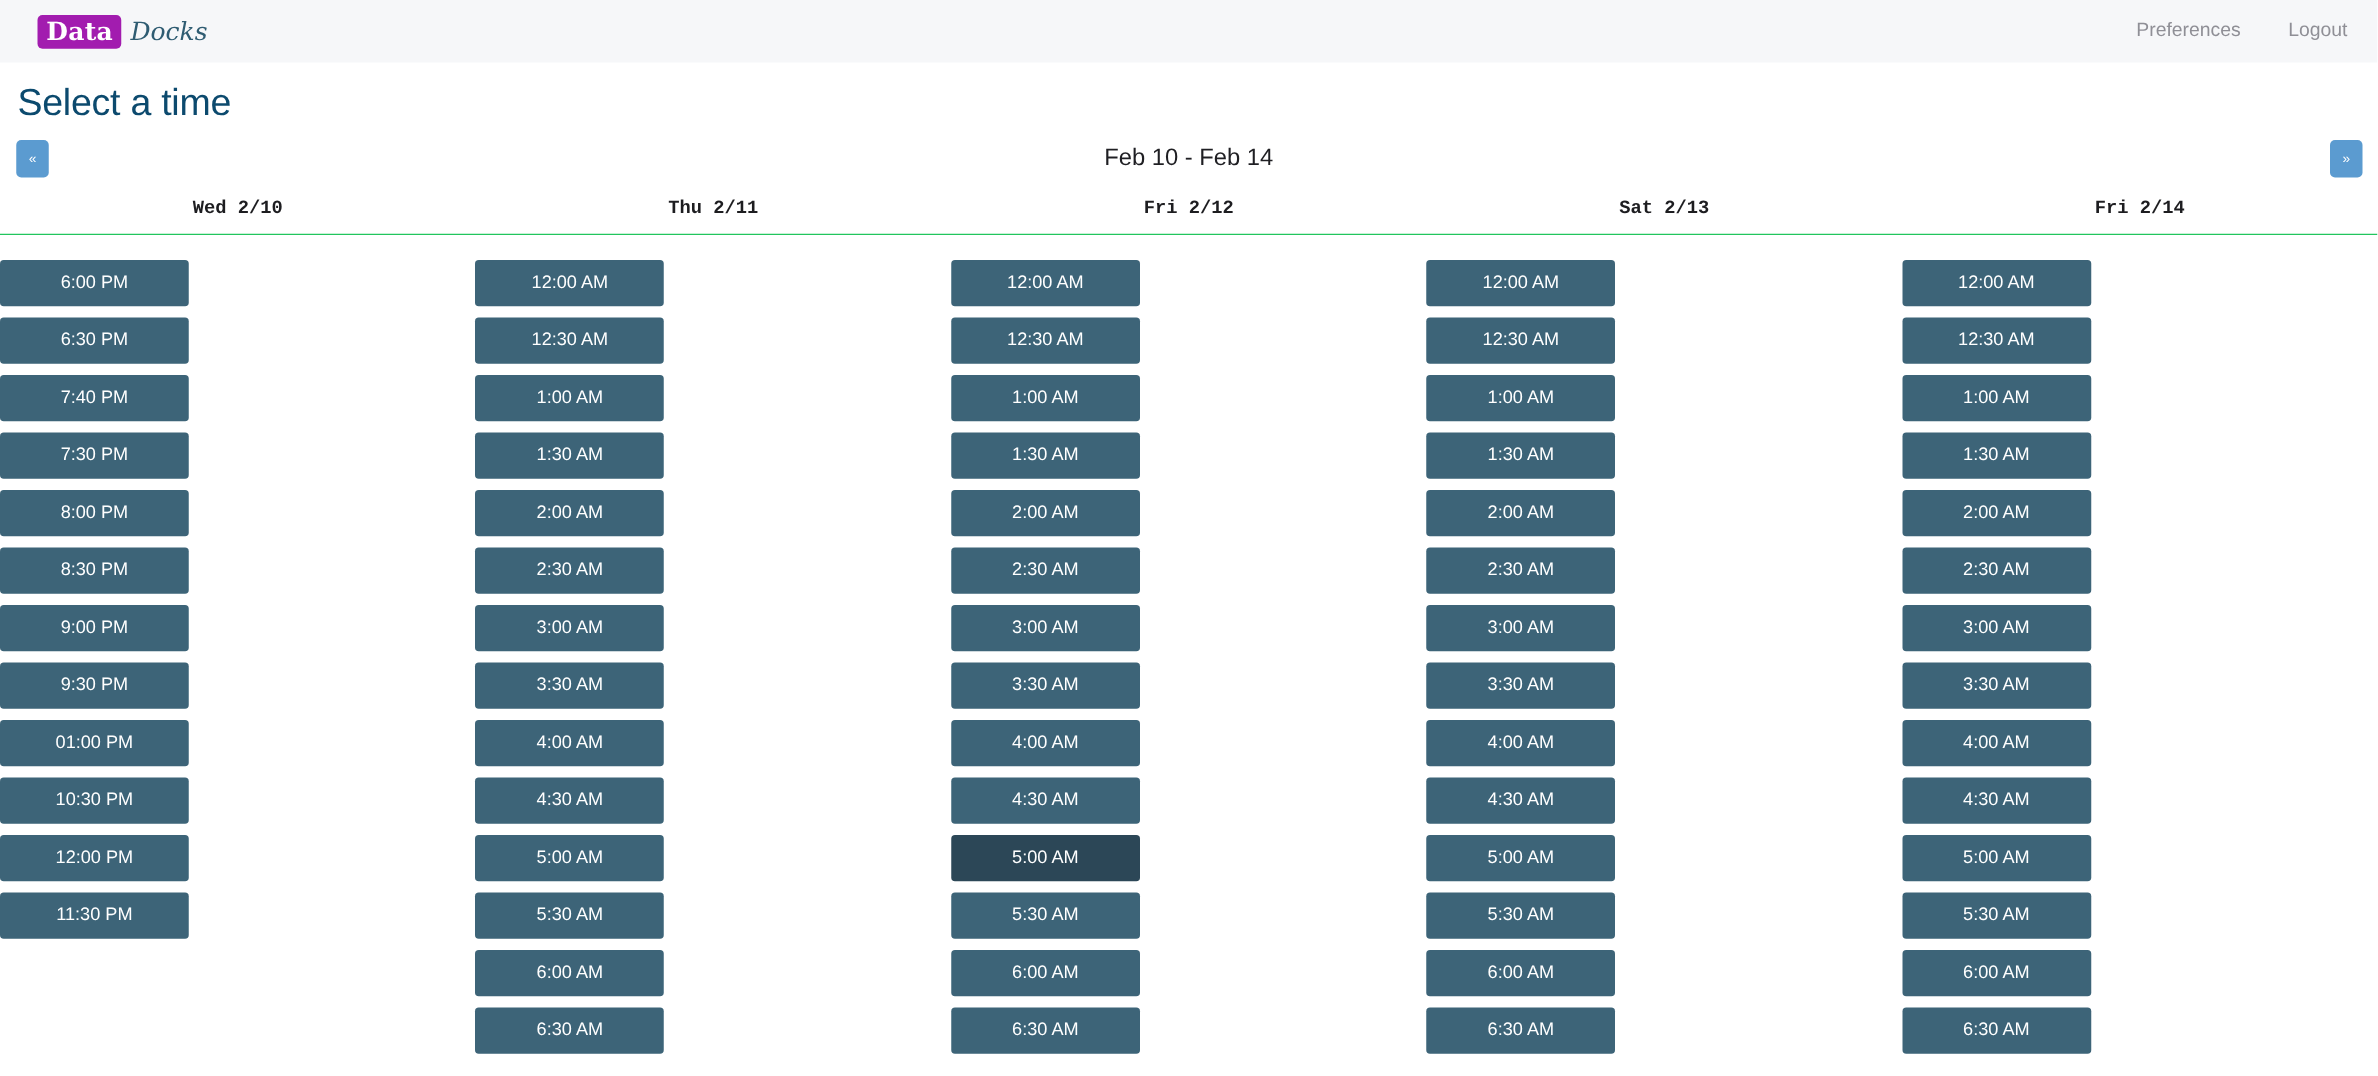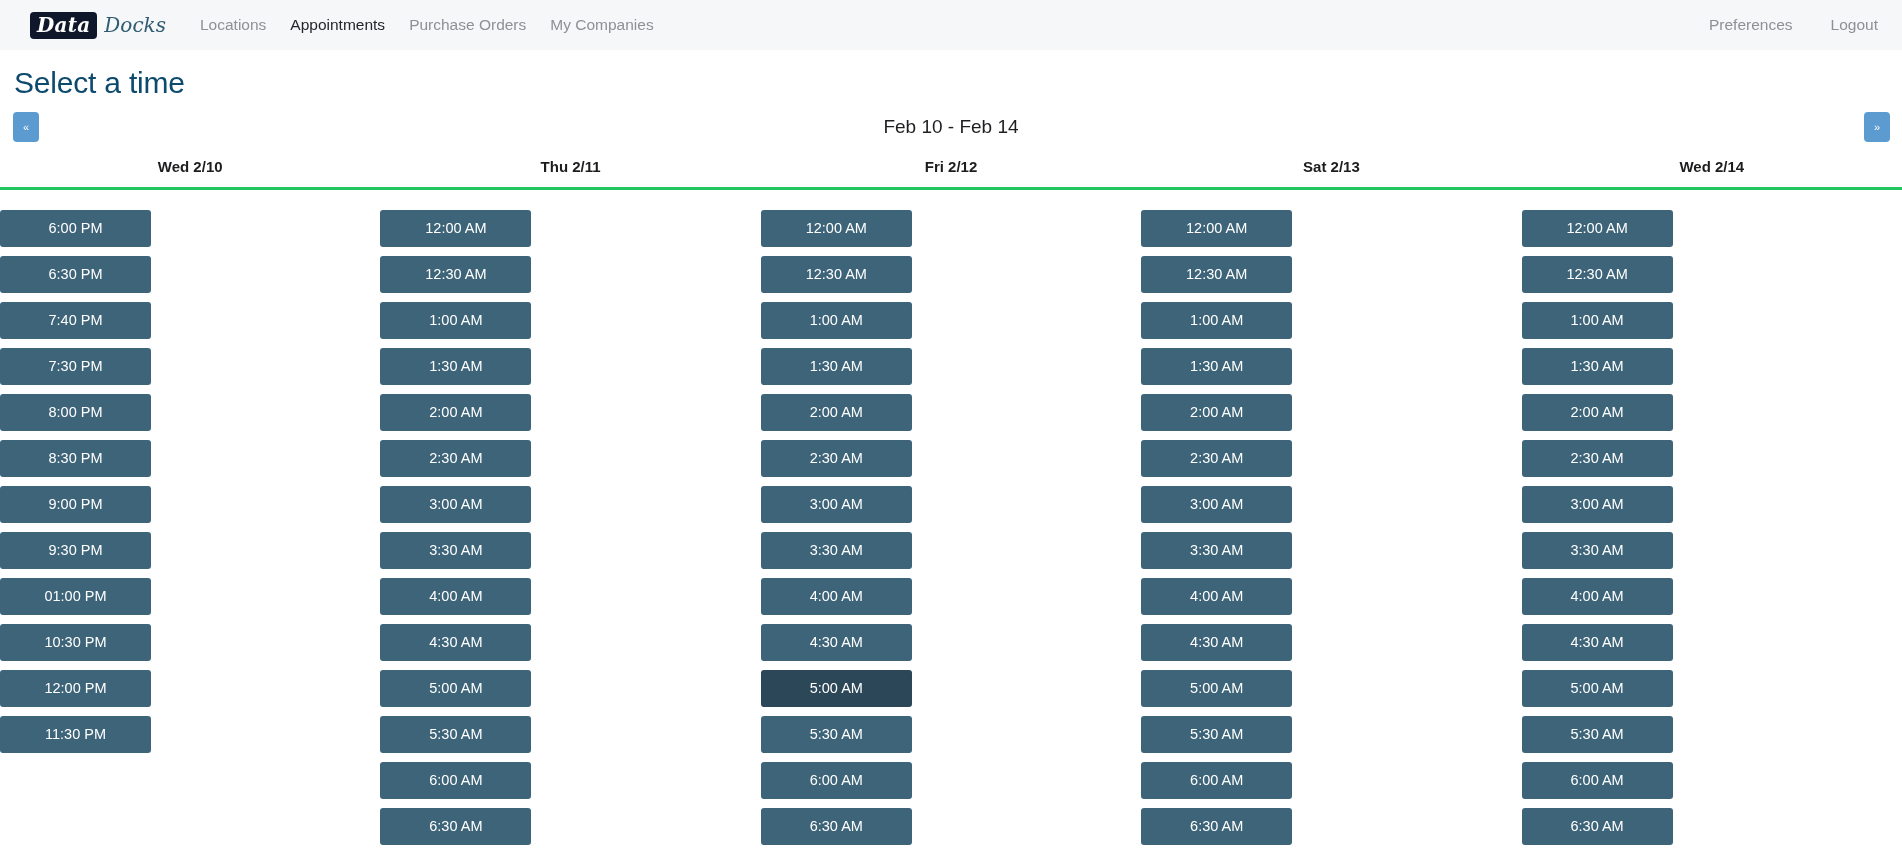--- a/index.html
+++ b/index.html
@@ -27,26 +27,25 @@
     position: relative;
   }
   .brand {
     display: flex;
     align-items: center;
     margin-right: 34px;
     text-decoration: none;
     user-select: none;
   }
   .brand-box {
-    background: #0f172a;
+    background: #a21caf;
     color: #ffffff;
     border-radius: 4px;
     padding: 2px 7px 3px 7px;
     font-family: "DejaVu Serif", serif;
-    font-style: italic;
     font-weight: bold;
     font-size: 20px;
     letter-spacing: 0.2px;
     line-height: 1.1;
   }
   .brand-word {
     color: #2f5c72;
     font-family: "DejaVu Serif", serif;
     font-style: italic;
     font-weight: normal;
@@ -114,23 +113,24 @@
     text-align: center;
     font-size: 19px;
     color: #1f1f23;
     line-height: 38px;
   }
 
   
   .day-header-row {
     display: grid;
     grid-template-columns: repeat(5, 1fr);
-    border-bottom: 3px solid #22c55e;
+    border-bottom: 1px solid #22c55e;
     padding-bottom: 12px;
     margin-top: 6px;
+    font-family: Liberation Mono, monospace;
   }
   .day-header {
     text-align: center;
     font-size: 15px;
     font-weight: bold;
     color: #1d1d20;
   }
 
   
   .slots-grid {
@@ -163,46 +163,40 @@
   }
 </style>
 </head>
 <body>
 
 <div class="navbar">
   <a class="brand" href="#">
     <span class="brand-box">Data</span>
     <span class="brand-word">Docks</span>
   </a>
-  <div class="nav-links">
-    <a class="nav-link" href="#">Locations</a>
-    <a class="nav-link active" href="#">Appointments</a>
-    <a class="nav-link" href="#">Purchase Orders</a>
-    <a class="nav-link" href="#">My Companies</a>
-  </div>
   <div class="nav-right">
     <a class="nav-link" href="#">Preferences</a>
     <a class="nav-link" href="#">Logout</a>
   </div>
 </div>
 
 <h1 class="page-title">Select a time</h1>
 
 <div class="week-bar">
   <button class="nav-btn prev">«</button>
   <div class="week-range">Feb 10 - Feb 14</div>
   <button class="nav-btn next">»</button>
 </div>
 
 <div class="day-header-row">
     <div class="day-header">Wed 2/10</div>
     <div class="day-header">Thu 2/11</div>
     <div class="day-header">Fri 2/12</div>
     <div class="day-header">Sat 2/13</div>
-    <div class="day-header">Wed 2/14</div>
+    <div class="day-header">Fri 2/14</div>
   </div>
 
 <div class="slots-grid">
     <div class="day-column">
       <button class="slot-btn">6:00 PM</button>
       <button class="slot-btn">6:30 PM</button>
       <button class="slot-btn">7:40 PM</button>
       <button class="slot-btn">7:30 PM</button>
       <button class="slot-btn">8:00 PM</button>
       <button class="slot-btn">8:30 PM</button>

